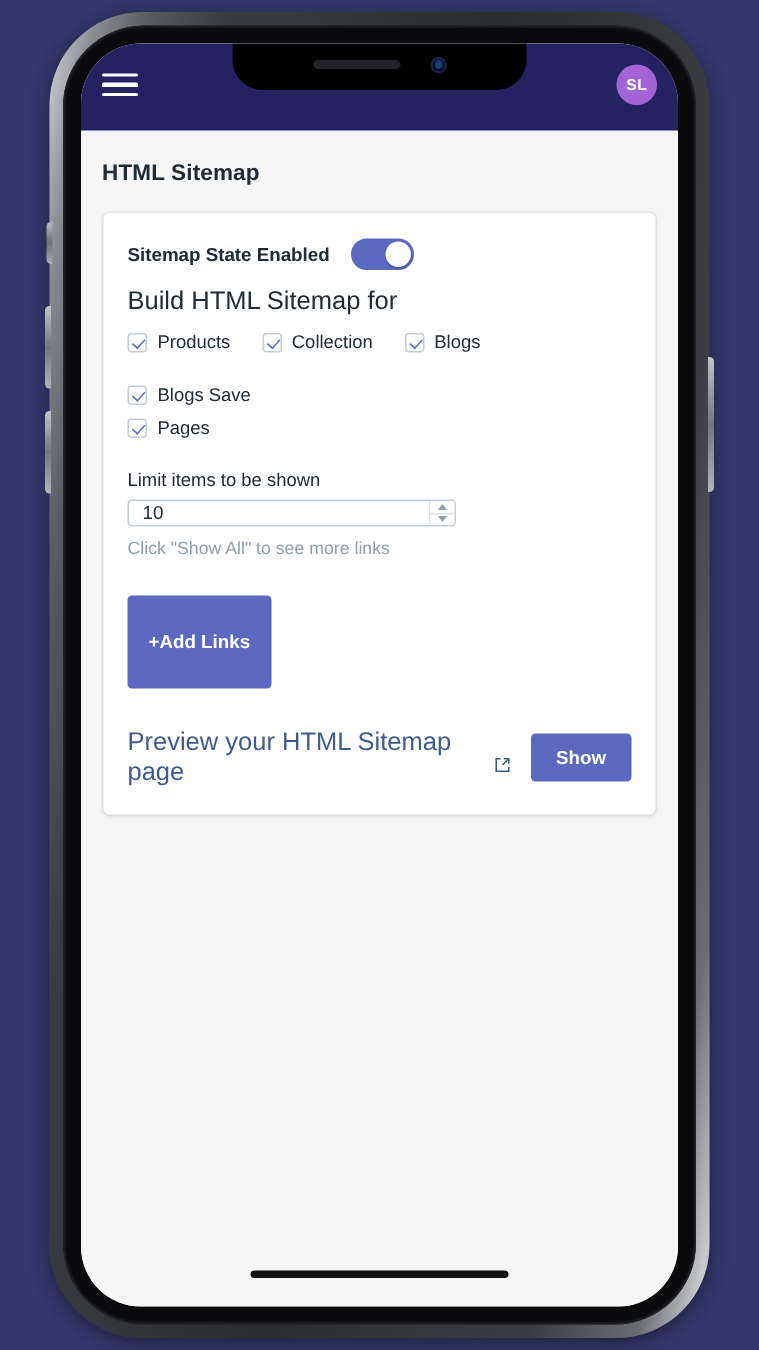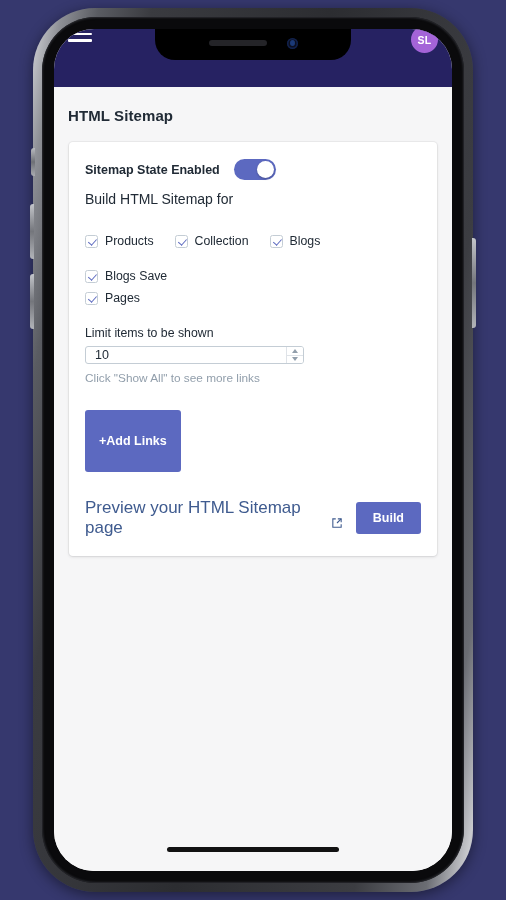--- a/index.html
+++ b/index.html
@@ -118,20 +118,21 @@
     border-radius: 50%;
     background: #1b3a78;
   }
 
   
   .appbar {
     position: relative;
     height: 58px;
     background: #262262;
     display: flex;
+    align-items: center;
     justify-content: space-between;
     padding: 0 14px;
     z-index: 10;
     gap: 29px;
   }
   .hamburger {
     width: 24px;
     display: flex;
     flex-direction: column;
     gap: 4px;
@@ -204,23 +205,23 @@
   .toggle .knob {
     position: absolute;
     top: 2px; right: 2px;
     width: 17px; height: 17px;
     border-radius: 50%;
     background: #fff;
     box-shadow: 0 1px 2px rgba(0,0,0,.25);
   }
 
   .subtitle {
-    font-size: 14px;
-    color: #212b36;
-    margin-bottom: 27px;
+    font-size: 17px;
+    color: #212b36;
+    margin-bottom: 10px;
   }
 
   .check-rows { display: flex; flex-direction: column; gap: 8px; }
   .check-row { display: flex; align-items: center; gap: 21px; flex-wrap: wrap; }
   .check-item {
     display: flex;
     align-items: center;
     gap: 7px;
     cursor: pointer;
   }
@@ -453,21 +454,21 @@
           <a class="preview-link" href="#">
             <span>Preview your HTML Sitemap page</span>
             <span class="ext-icon">
               <svg viewBox="0 0 12 12" width="10" height="10" aria-hidden="true">
                 <path d="M4.5 1H1v10h10V7.5" fill="none" stroke="#3f5b8f" stroke-width="1.3"></path>
                 <path d="M7 1h4v4" fill="none" stroke="#3f5b8f" stroke-width="1.3"></path>
                 <path d="M11 1L6 6" fill="none" stroke="#3f5b8f" stroke-width="1.3"></path>
               </svg>
             </span>
           </a>
-          <button class="save-btn">Build</button>
+          <button class="save-btn">Show</button>
         </div>
 
       </div>
     </div>
 
     <div class="home-indicator"></div>
   </div>
 </div>
 
 </body></html>

